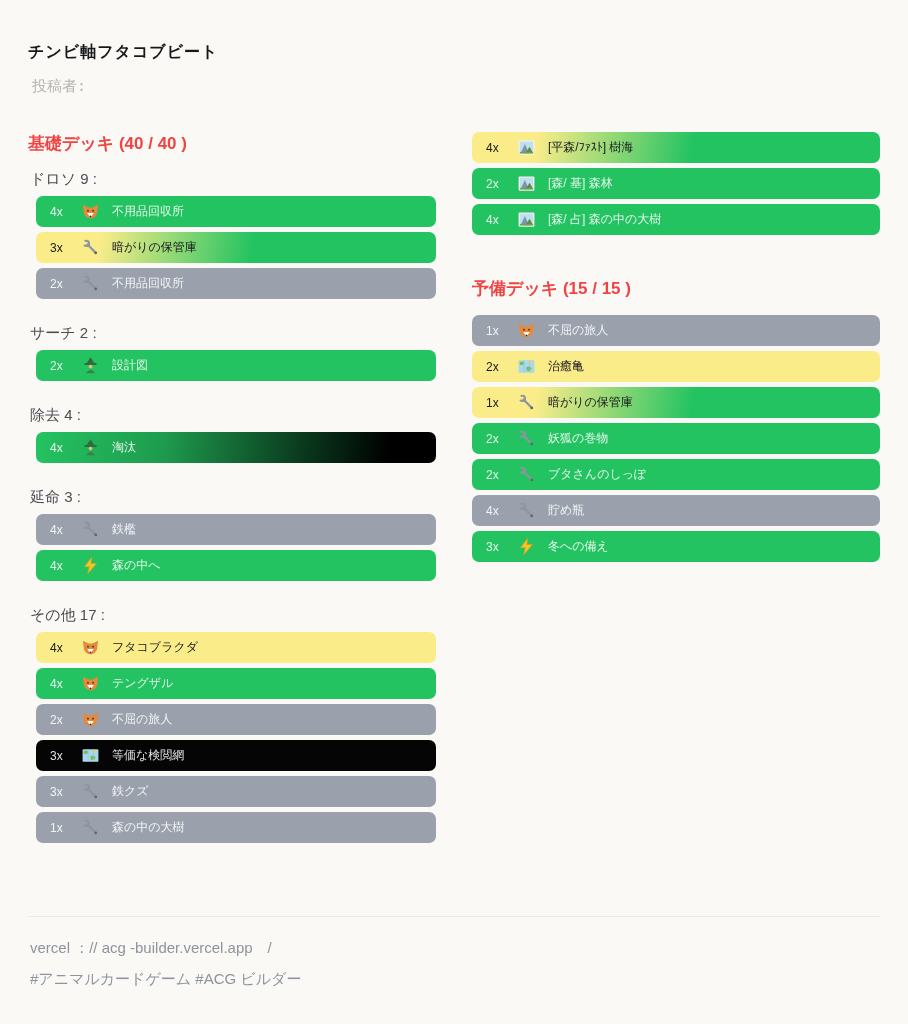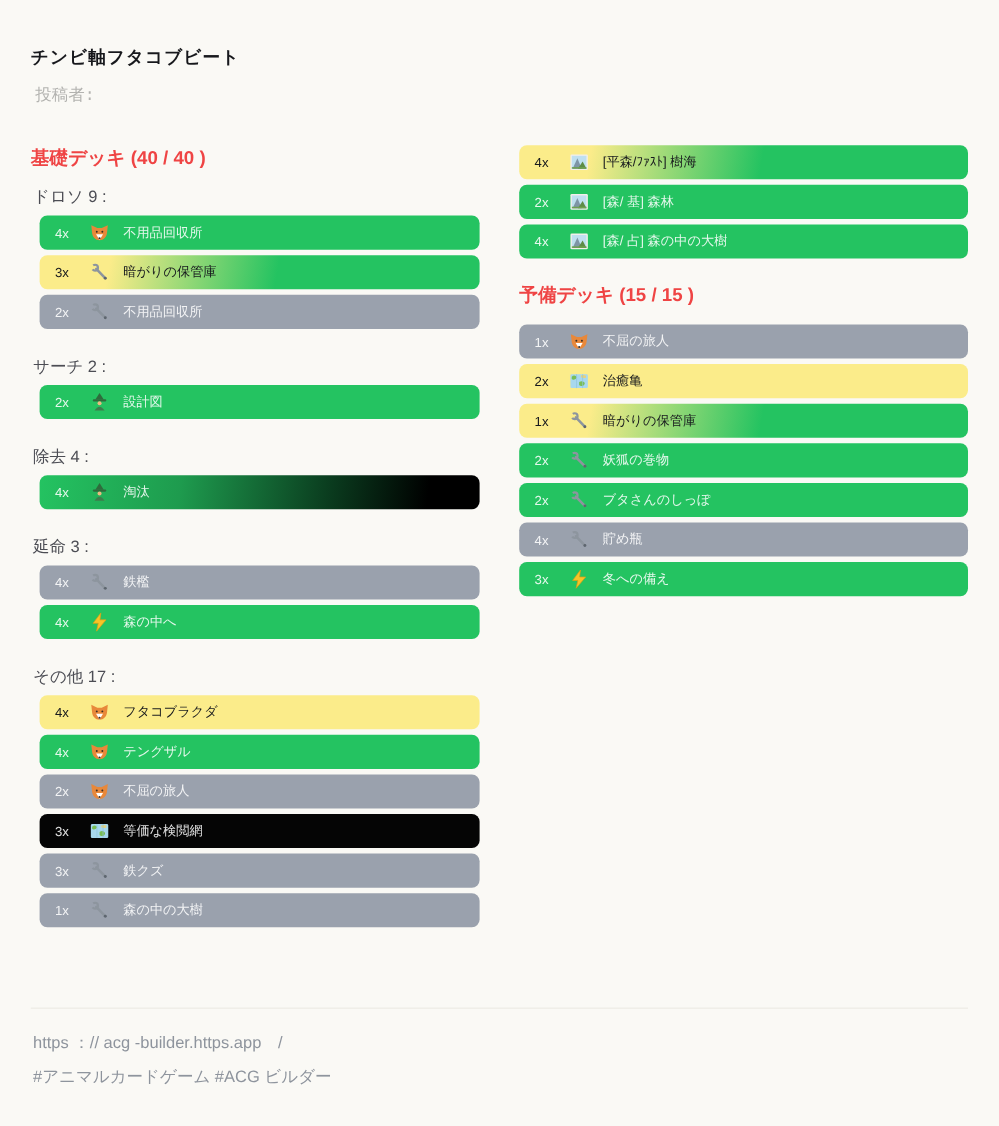--- a/index.html
+++ b/index.html
@@ -29,21 +29,21 @@
   .stat-icon{width:18px;height:18px;}
   .name{white-space:nowrap;overflow:hidden;}
   .v-green{background:#24C361;}
   .v-yellow{background:#FBEC8A;}
   .v-gray{background:#9AA1AD;}
   .v-black{background:#050505;}
   .v-yellow-green{background:linear-gradient(100deg,#FBEC8A 0%,#FBEC8A 16%,#24C361 54%);}
   .v-green-black{background:linear-gradient(97deg,#24C361 0%,#1E9B4E 32%,#0A3B1E 66%,#000 88%);}
   .v-green,.v-gray,.v-black,.v-green-black{color:rgba(255,255,255,0.88);}
   .v-yellow,.v-yellow-green{color:#17191D;}
-  .reserve-heading{margin-top:22px;}
+  .reserve-heading{margin-top:42px;}
   .footer{margin-top:48px;border-top:1px solid #ECEAE3;padding:22px 2px 0;font-size:15px;color:#8E949D;}
   .footer p{margin:0 0 12px;}
   .svg-defs{position:absolute;width:0;height:0;overflow:hidden;}
 </style>
 </head>
 <body>
 
 <svg class="svg-defs" aria-hidden="true">
   <symbol id="sym-fox-icon" viewBox="0 0 24 24">
     <path fill="#E8883A" d="M2.5 3.5 L9.5 6.8 L14.5 6.8 L21.5 3.5 L20.6 12 C20.2 16.9 16.6 20.6 12 20.6 C7.4 20.6 3.8 16.9 3.4 12 Z"></path>
@@ -289,15 +289,15 @@
           <svg class="icon" viewBox="0 0 24 24">
             <use href="#sym-bolt-icon"></use>
           </svg>
           <span class="name">冬への備え</span>
         </div>
       </div>
   </div>
 </div>
 
 <div class="footer">
-  <p>https ：// acg -builder.https.app　/</p>
+  <p>vercel ：// acg -builder.vercel.app　/</p>
   <p>#アニマルカードゲーム #ACG ビルダー</p>
 </div>
 
 </body></html>

